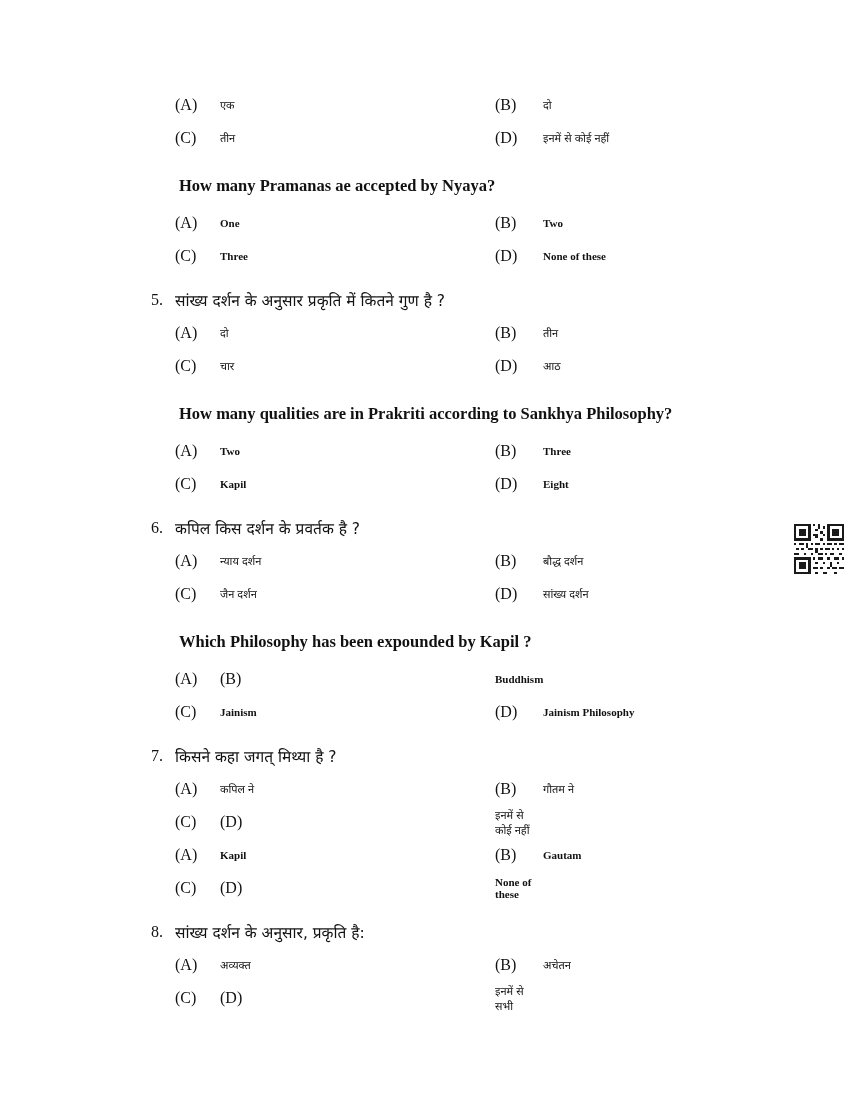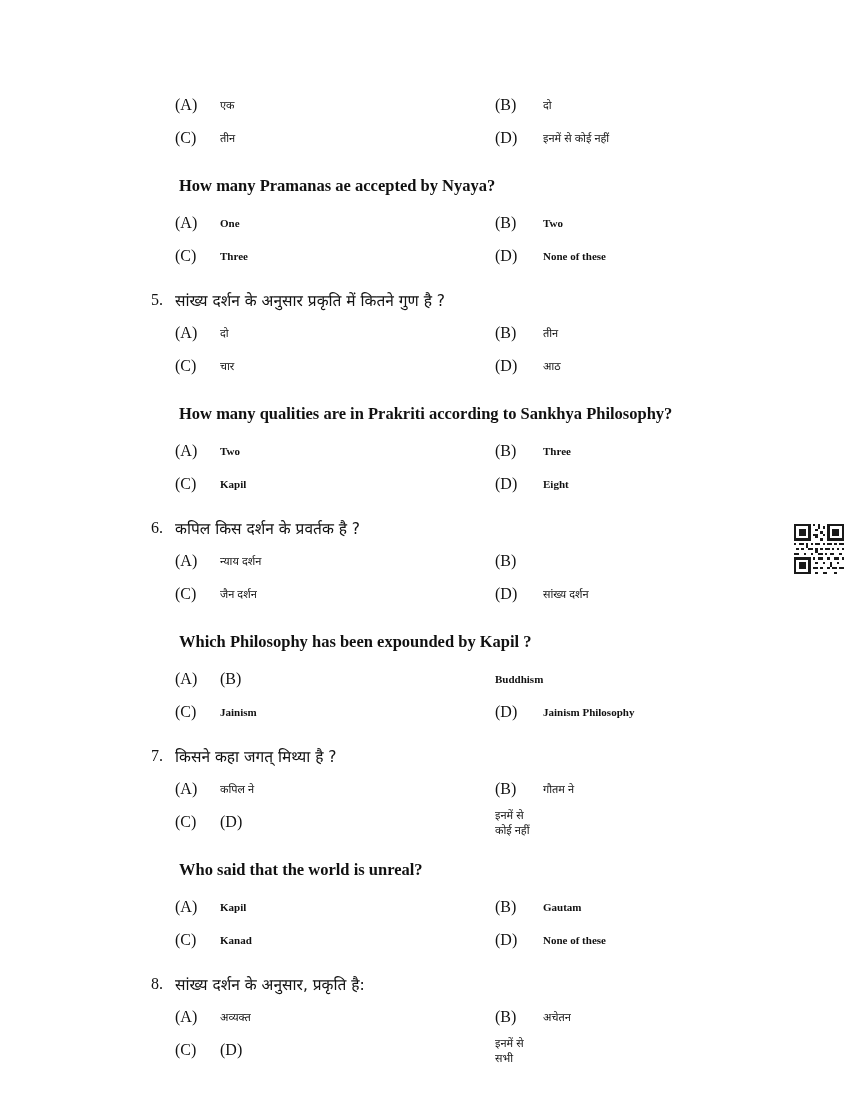--- a/index.html
+++ b/index.html
@@ -139,20 +139,21 @@
 
   <section>
     <p class="q-hi">
       <span class="q-num">6.</span>
       <span>कपिल किस दर्शन के प्रवर्तक है ?</span>
     </p>
     <div class="opt-row hi">
       <span class="opt-letter">(A)</span>
       <span class="opt-text">न्याय दर्शन</span>
       <span class="opt-letter">(B)</span>
+      <span class="opt-text">बौद्ध दर्शन</span>
     </div>
     <div class="opt-row hi">
       <span class="opt-letter">(C)</span>
       <span class="opt-text">जैन दर्शन</span>
       <span class="opt-letter">(D)</span>
       <span class="opt-text">सांख्य दर्शन</span>
     </div>
     <p class="q-en">Which Philosophy has been expounded by Kapil ?</p>
     <div class="opt-row en">
       <span class="opt-letter">(A)</span>
@@ -176,30 +177,28 @@
       <span class="opt-letter">(A)</span>
       <span class="opt-text">कपिल ने</span>
       <span class="opt-letter">(B)</span>
       <span class="opt-text">गौतम ने</span>
     </div>
     <div class="opt-row hi">
       <span class="opt-letter">(C)</span>
       <span class="opt-letter">(D)</span>
       <span class="opt-text">इनमें से कोई नहीं</span>
     </div>
-    <p class="q-en">Who said that the world is unreal?</p>
     <div class="opt-row en">
       <span class="opt-letter">(A)</span>
       <span class="opt-text">Kapil</span>
       <span class="opt-letter">(B)</span>
       <span class="opt-text">Gautam</span>
     </div>
     <div class="opt-row en">
       <span class="opt-letter">(C)</span>
-      <span class="opt-text">Kanad</span>
       <span class="opt-letter">(D)</span>
       <span class="opt-text">None of these</span>
     </div>
   </section>
 
   <section>
     <p class="q-hi">
       <span class="q-num">8.</span>
       <span>सांख्य दर्शन के अनुसार, प्रकृति है:</span>
     </p>

